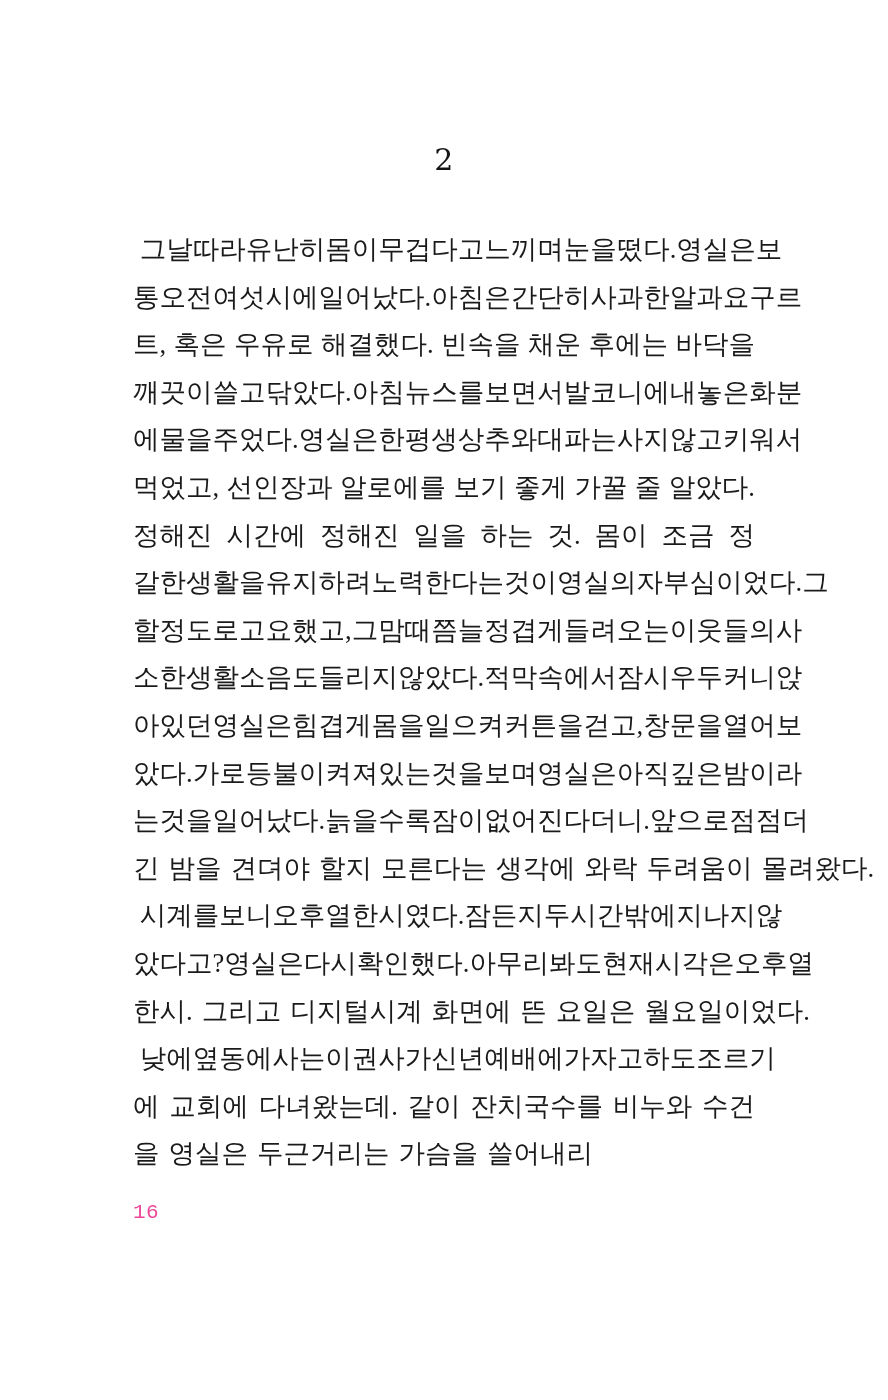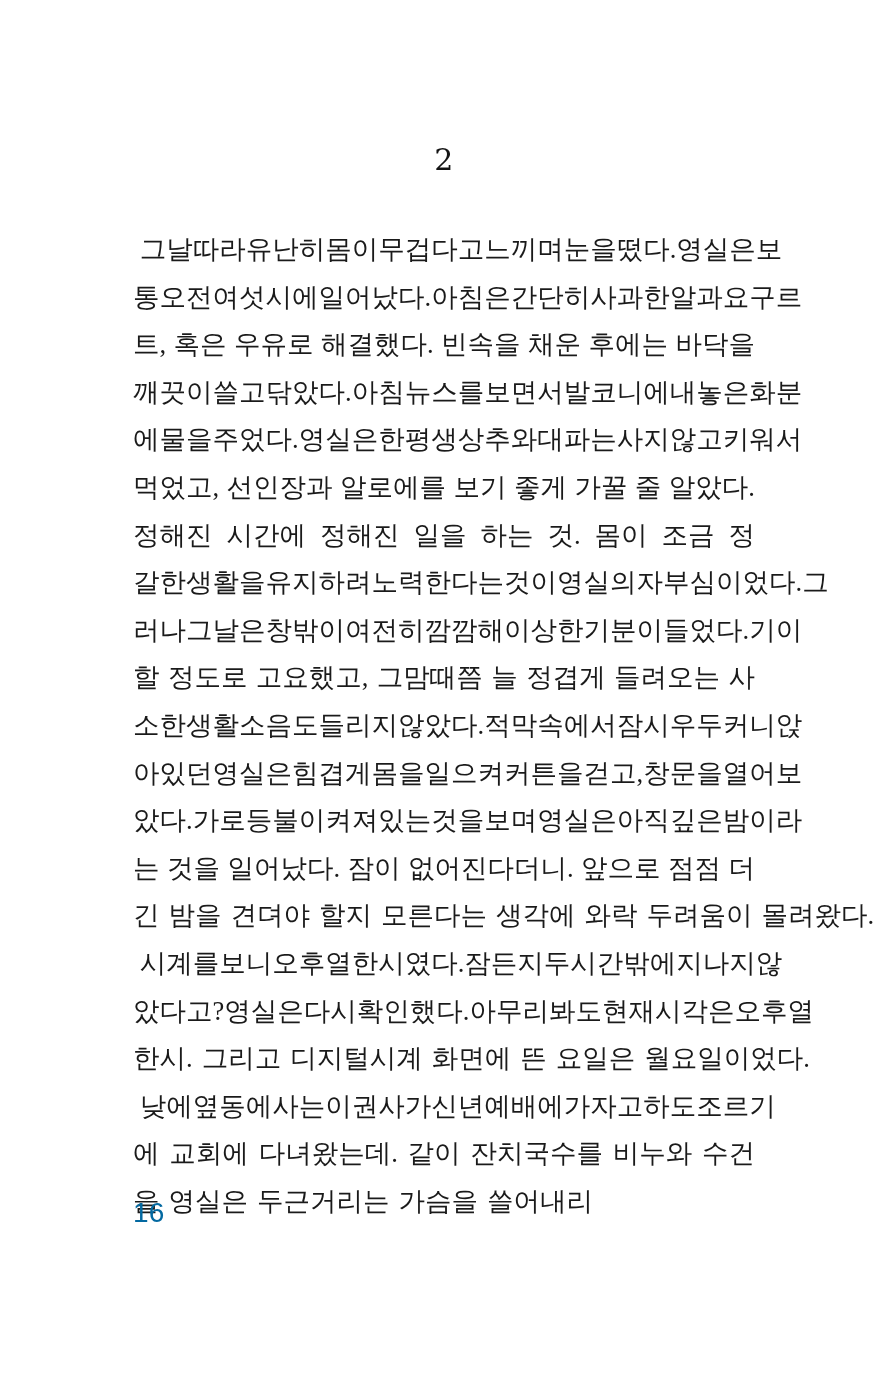--- a/index.html
+++ b/index.html
@@ -86,24 +86,24 @@
   }
   .line.ragged .line-inner .seg {
     margin-right: 9px;
   }
 
   
   .page-number {
     position: absolute;
     left: 133px;
     top: 1200px;
-    font-family: Liberation Sans, sans-serif;
-    font-size: 28px;
+    font-family: Liberation Mono, monospace;
+    font-size: 21px;
     line-height: 26px;
-    color: #0369a1;
+    color: #ec4899;
     letter-spacing: 0.3px;
   }
 </style>
 </head>
 <body>
 
 <div class="page">
 
   <div class="chapter-number">2</div>
 
@@ -208,40 +208,28 @@
             <span class="seg">유지하려</span>
             <span class="seg">노력한다는</span>
             <span class="seg">것이</span>
             <span class="seg">영실의</span>
             <span class="seg">자부심이었다.</span>
             <span class="seg">그</span>
           </span>
         </span>
         <span class="line">
           <span class="line-inner">
-            <span class="seg">러나</span>
-            <span class="seg">그날은</span>
-            <span class="seg">창밖이</span>
-            <span class="seg">여전히</span>
-            <span class="seg">깜깜해</span>
-            <span class="seg">이상한</span>
-            <span class="seg">기분이</span>
-            <span class="seg">들었다.</span>
-            <span class="seg">기이</span>
-          </span>
-        </span>
-        <span class="line">
-          <span class="line-inner">
             <span class="seg">할</span>
             <span class="seg">정도로</span>
             <span class="seg">고요했고,</span>
             <span class="seg">그맘때쯤</span>
             <span class="seg">늘</span>
             <span class="seg">정겹게</span>
             <span class="seg">들려오는</span>
+            <span class="seg">이웃들의</span>
             <span class="seg">사</span>
           </span>
         </span>
         <span class="line">
           <span class="line-inner">
             <span class="seg">소한</span>
             <span class="seg">생활</span>
             <span class="seg">소음도</span>
             <span class="seg">들리지</span>
             <span class="seg">않았다.</span>
@@ -279,20 +267,21 @@
             <span class="seg">아직</span>
             <span class="seg">깊은</span>
             <span class="seg">밤이라</span>
           </span>
         </span>
         <span class="line">
           <span class="line-inner">
             <span class="seg">는</span>
             <span class="seg">것을</span>
             <span class="seg">일어났다.</span>
+            <span class="seg">늙을수록</span>
             <span class="seg">잠이</span>
             <span class="seg">없어진다더니.</span>
             <span class="seg">앞으로</span>
             <span class="seg">점점</span>
             <span class="seg">더</span>
           </span>
         </span>
         <span class="line ragged">
           <span class="line-inner">
             <span class="seg">긴</span>

